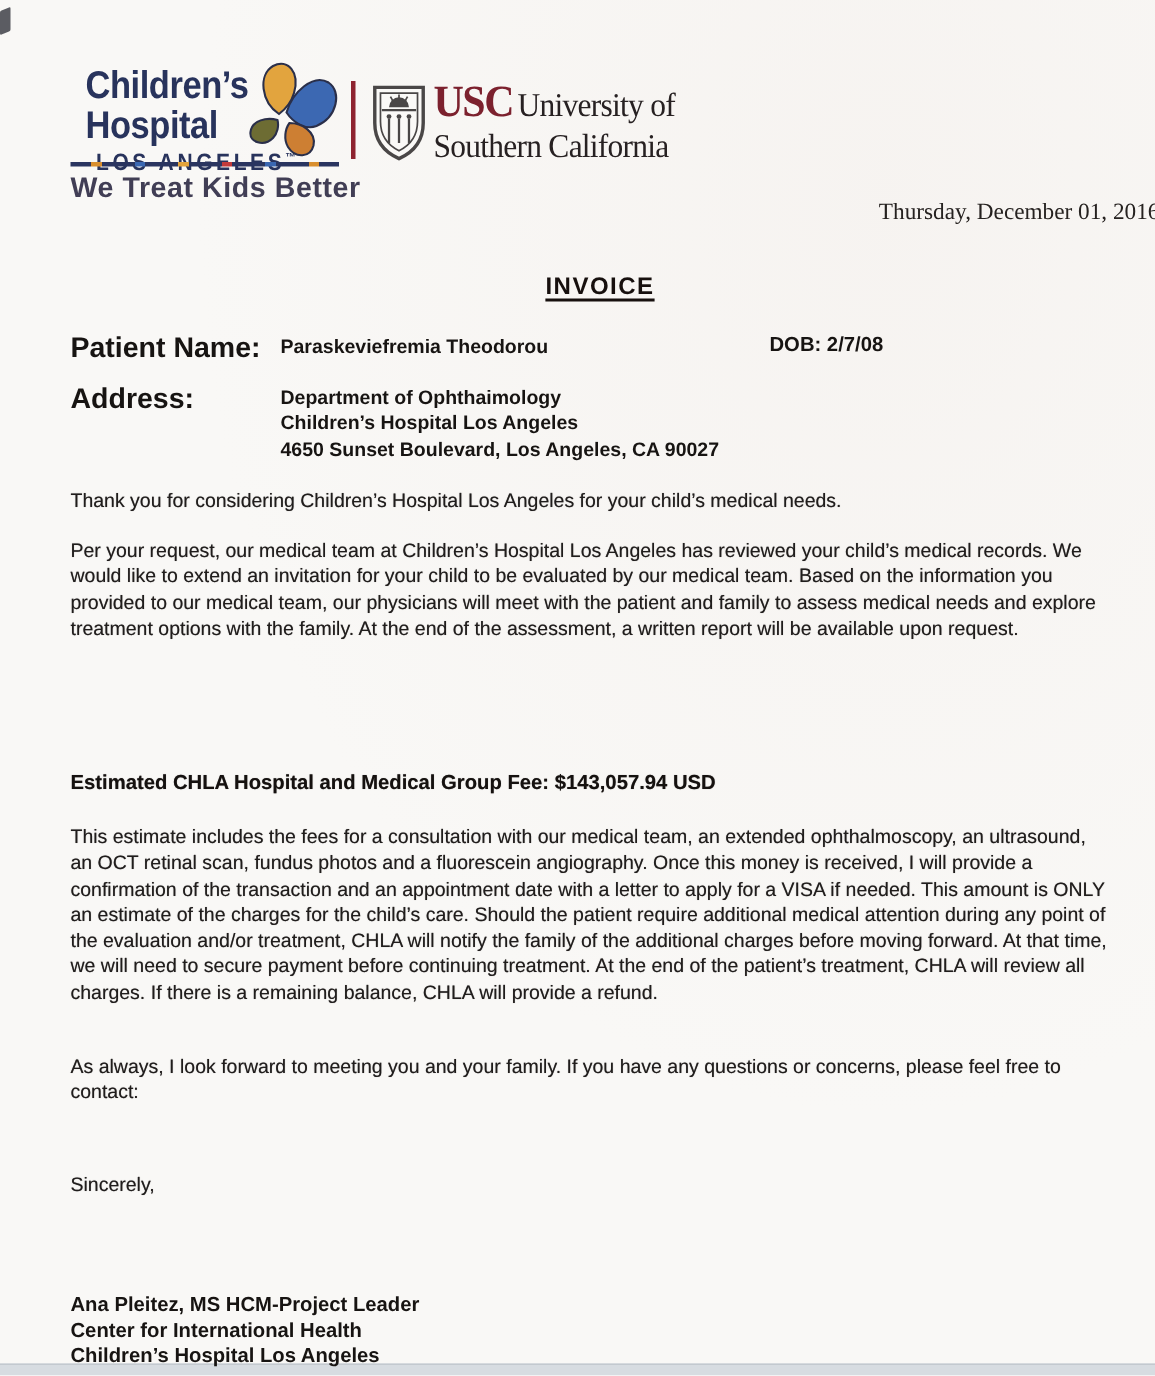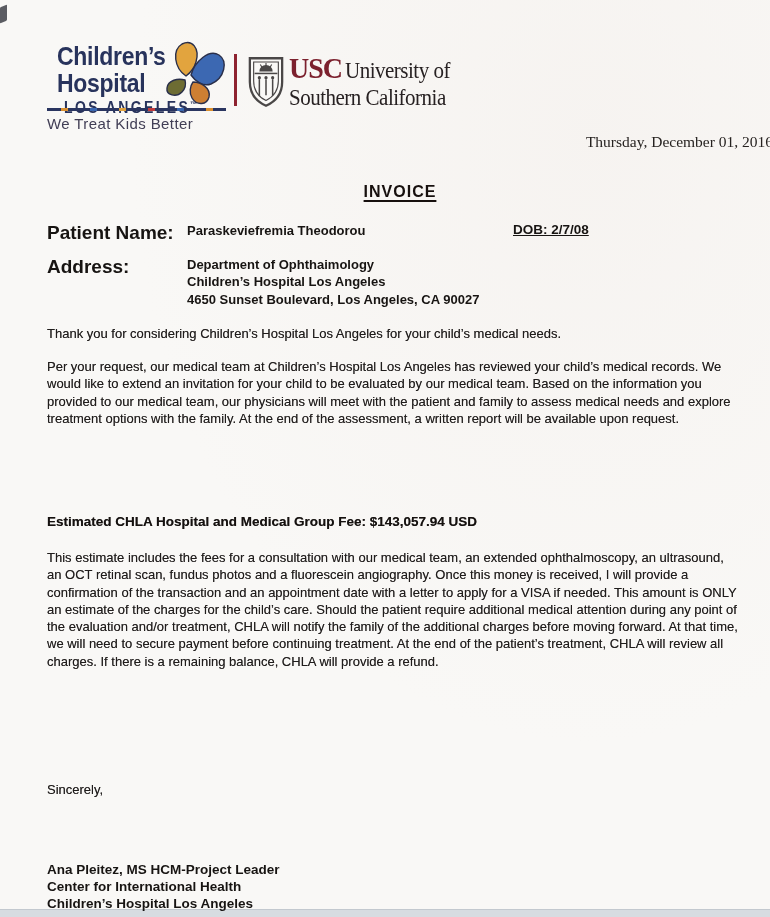--- a/index.html
+++ b/index.html
@@ -21,38 +21,38 @@
   .chla-text .l2{font-size:23px;letter-spacing:-.3px;margin-top:1px;}
   .chla-text .l3{font-size:14px;letter-spacing:2.4px;margin-top:3px;margin-left:7px;}
   .chla-text .tm{font-size:7px;letter-spacing:0;vertical-align:super;}
   .butterfly{position:absolute;left:152px;top:38px;}
   .brand-line{position:absolute;left:47px;top:108px;width:179px;height:3px;
     background:linear-gradient(90deg,
       #2a3560 0 14px,#d98f2f 14px 21px,#2a3560 21px 43px,#3a67b1 43px 50px,
       #2a3560 50px 72px,#e3a33c 72px 79px,#2a3560 79px 101px,#c23b3b 101px 108px,
       #2a3560 108px 130px,#3a67b1 130px 137px,#2a3560 137px 159px,#d98f2f 159px 166px,
       #2a3560 166px 179px);}
-  .chla-tagline{position:absolute;left:47px;top:115px;font-size:15px;font-weight:400;
+  .chla-tagline{position:absolute;left:47px;top:115px;font-size:19px;font-weight:700;
     letter-spacing:.4px;color:#413e55;}
   .logo-divider{position:absolute;left:234px;top:54px;width:3px;height:52px;background:#8e2330;}
   .usc-shield{position:absolute;left:247px;top:55px;}
   .usc-text{position:absolute;left:289px;top:57px;font-family:"Liberation Serif", serif;
     color:#272122;line-height:22px;transform:scaleY(1.06);transform-origin:top left;white-space:nowrap;}
   .usc-text .monogram{font-size:28px;font-weight:700;color:#7c212e;letter-spacing:-1px;margin-right:3px;}
   .usc-text .uline1{font-size:21px;letter-spacing:-.5px;}
   .usc-text .uline2{font-size:21px;letter-spacing:-.5px;display:block;margin-top:1px;}
   
   .date{position:absolute;top:133px;right:13px;font-family:"Liberation Serif", serif;
     font-size:15.5px;color:#262220;}
   .title{position:absolute;left:0;top:183px;width:800px;text-align:center;
     font-size:16px;font-weight:700;letter-spacing:1px;
     text-decoration:underline;text-decoration-thickness:2px;text-underline-offset:3px;color:#17100e;}
   .field-label{position:absolute;left:47px;font-size:19px;font-weight:700;color:#171412;}
   .field-value{position:absolute;left:187px;font-size:13px;font-weight:700;color:#171412;line-height:17.4px;}
-  .dob{position:absolute;left:513px;font-size:13.5px;font-weight:700;color:#171412;text-decoration:underline;}
+  .dob{position:absolute;left:513px;font-size:13.5px;font-weight:700;color:#171412;}
   .para{position:absolute;left:47px;width:692px;font-size:13px;line-height:17.3px;
     color:#201d1c;text-shadow:0 0 .5px rgba(32,29,28,.6);}
   .fee{font-weight:700;font-size:13.5px;color:#15110f;}
   .sig-block{position:absolute;left:47px;font-size:13.5px;font-weight:700;color:#171412;line-height:17.2px;}
   
   .corner-mark{position:absolute;left:0;top:6px;width:7px;height:16px;background:#3f4148;
     transform:skewY(-22deg);border-radius:1px;opacity:.85;}
   .bottom-strip{position:absolute;left:0;top:909px;width:770px;height:8px;
     background:#d7dce1;border-top:1px solid #c3c9cf;}
 </style>
@@ -118,20 +118,21 @@
   <div class="field-value" style="top:256px">
     <div>Department of Ophthaimology</div>
     <div>Children’s Hospital Los Angeles</div>
     <div>4650 Sunset Boulevard, Los Angeles, CA 90027</div>
   </div>
 
   <div class="para" style="top:325px">Thank you for considering Children’s Hospital Los Angeles for your child’s medical needs.</div>
   <div class="para" style="top:358px">Per your request, our medical team at Children’s Hospital Los Angeles has reviewed your child’s medical records. We would like to extend an invitation for your child to be evaluated by our medical team. Based on the information you provided to our medical team, our physicians will meet with the patient and family to assess medical needs and explore treatment options with the family. At the end of the assessment, a written report will be available upon request.</div>
   <div class="para fee" style="top:513px">Estimated CHLA Hospital and Medical Group Fee: $143,057.94 USD</div>
   <div class="para" style="top:549px">This estimate includes the fees for a consultation with our medical team, an extended ophthalmoscopy, an ultrasound, an OCT retinal scan, fundus photos and a fluorescein angiography. Once this money is received, I will provide a confirmation of the transaction and an appointment date with a letter to apply for a VISA if needed. This amount is ONLY an estimate of the charges for the child’s care. Should the patient require additional medical attention during any point of the evaluation and/or treatment, CHLA will notify the family of the additional charges before moving forward. At that time, we will need to secure payment before continuing treatment. At the end of the patient’s treatment, CHLA will review all charges. If there is a remaining balance, CHLA will provide a refund.</div>
+  <div class="para" style="top:702px">As always, I look forward to meeting you and your family. If you have any questions or concerns, please feel free to contact:</div>
 
   <div class="para" style="top:781px">Sincerely,</div>
 
   <div class="sig-block" style="top:861px">
     <div>Ana Pleitez, MS HCM-Project Leader</div>
     <div>Center for International Health</div>
     <div>Children’s Hospital Los Angeles</div>
   </div>
 
 </div>

